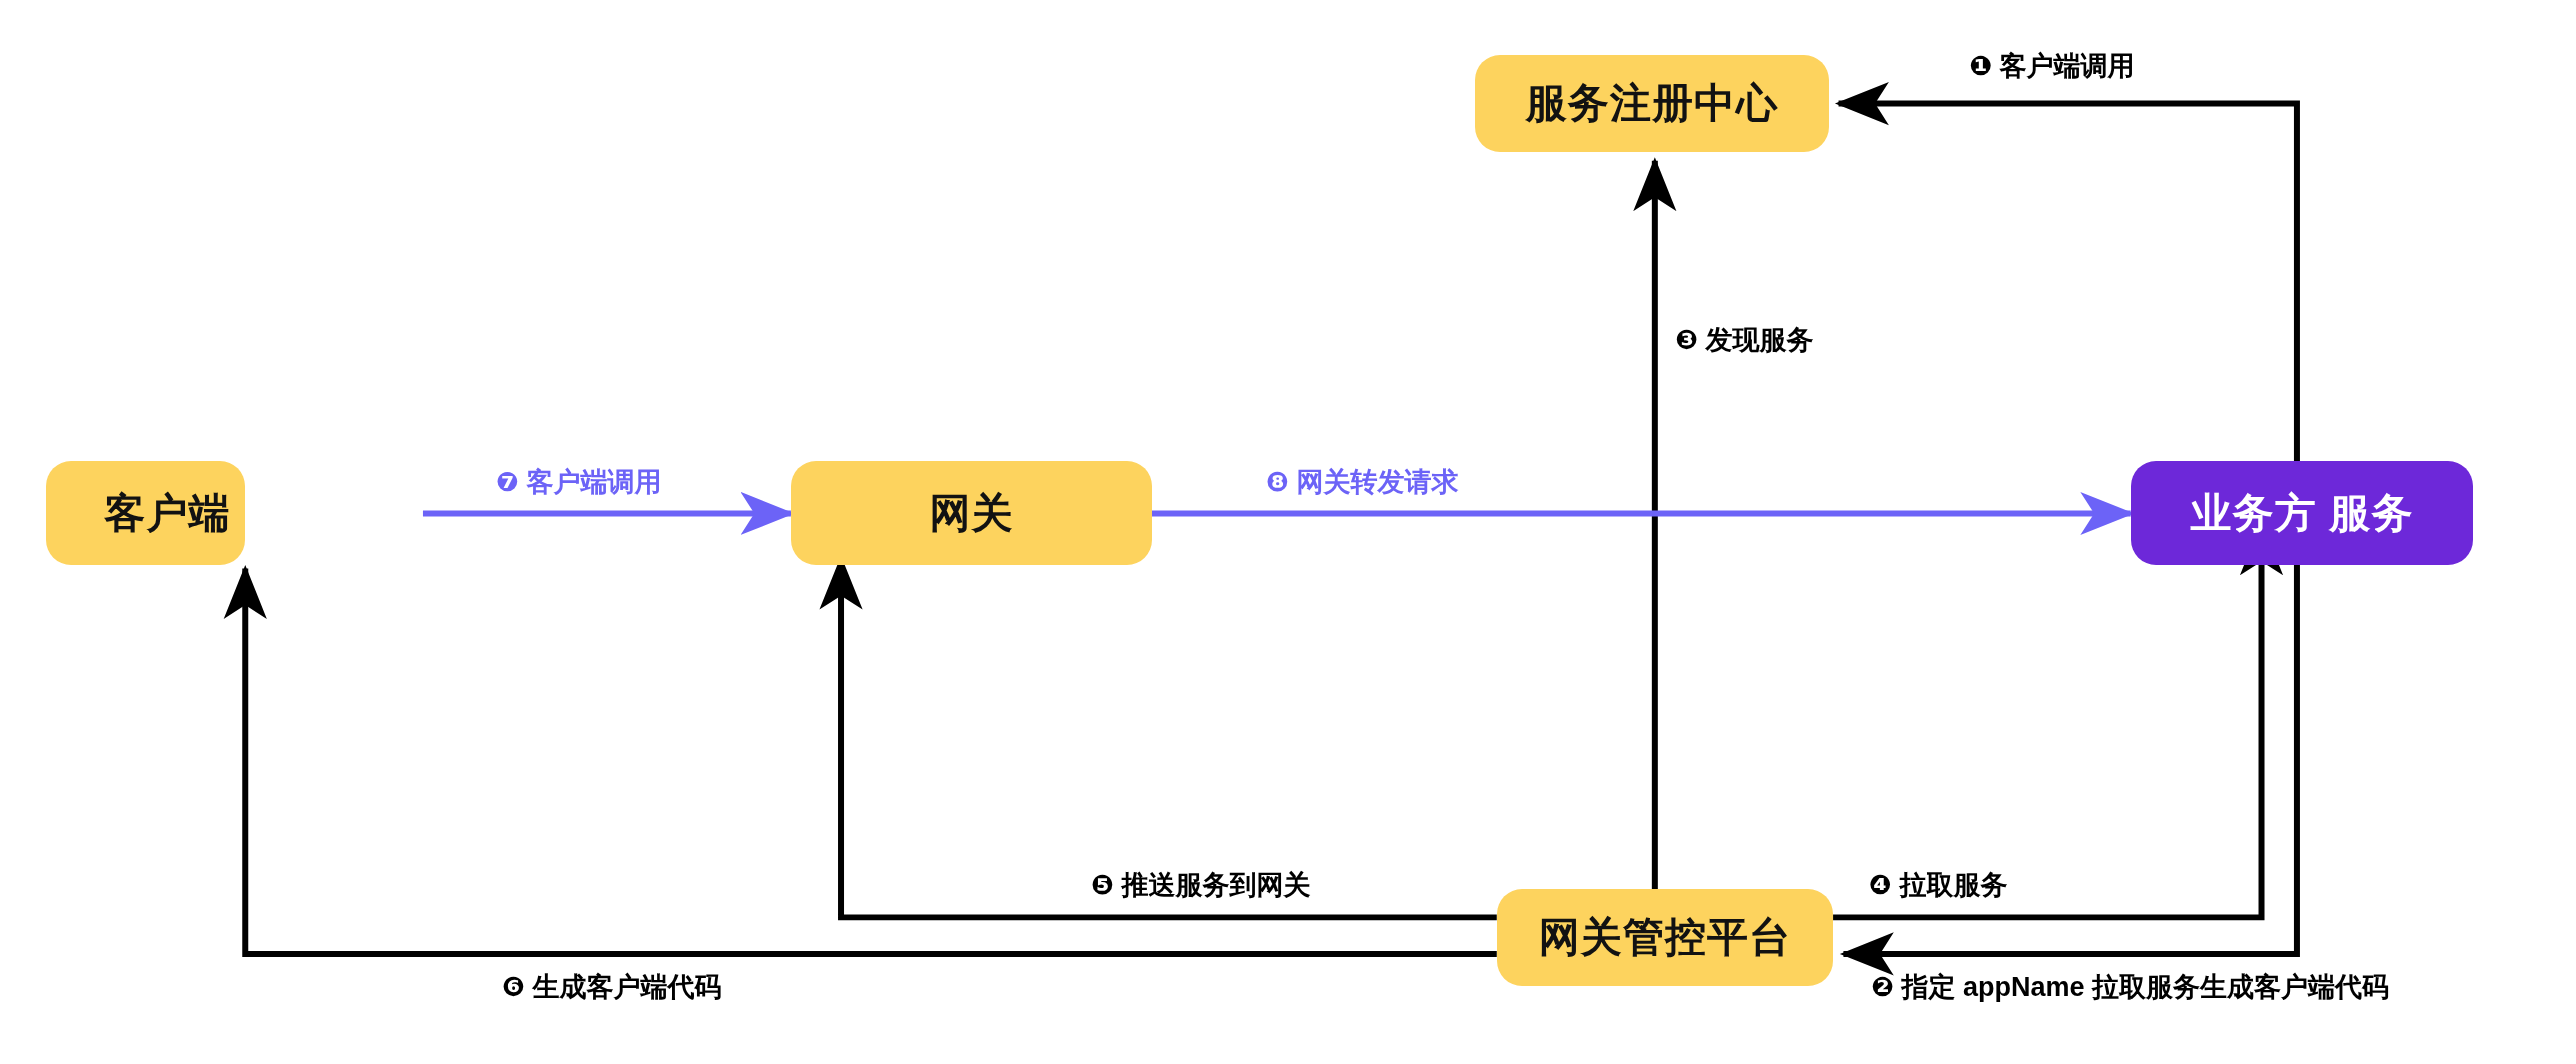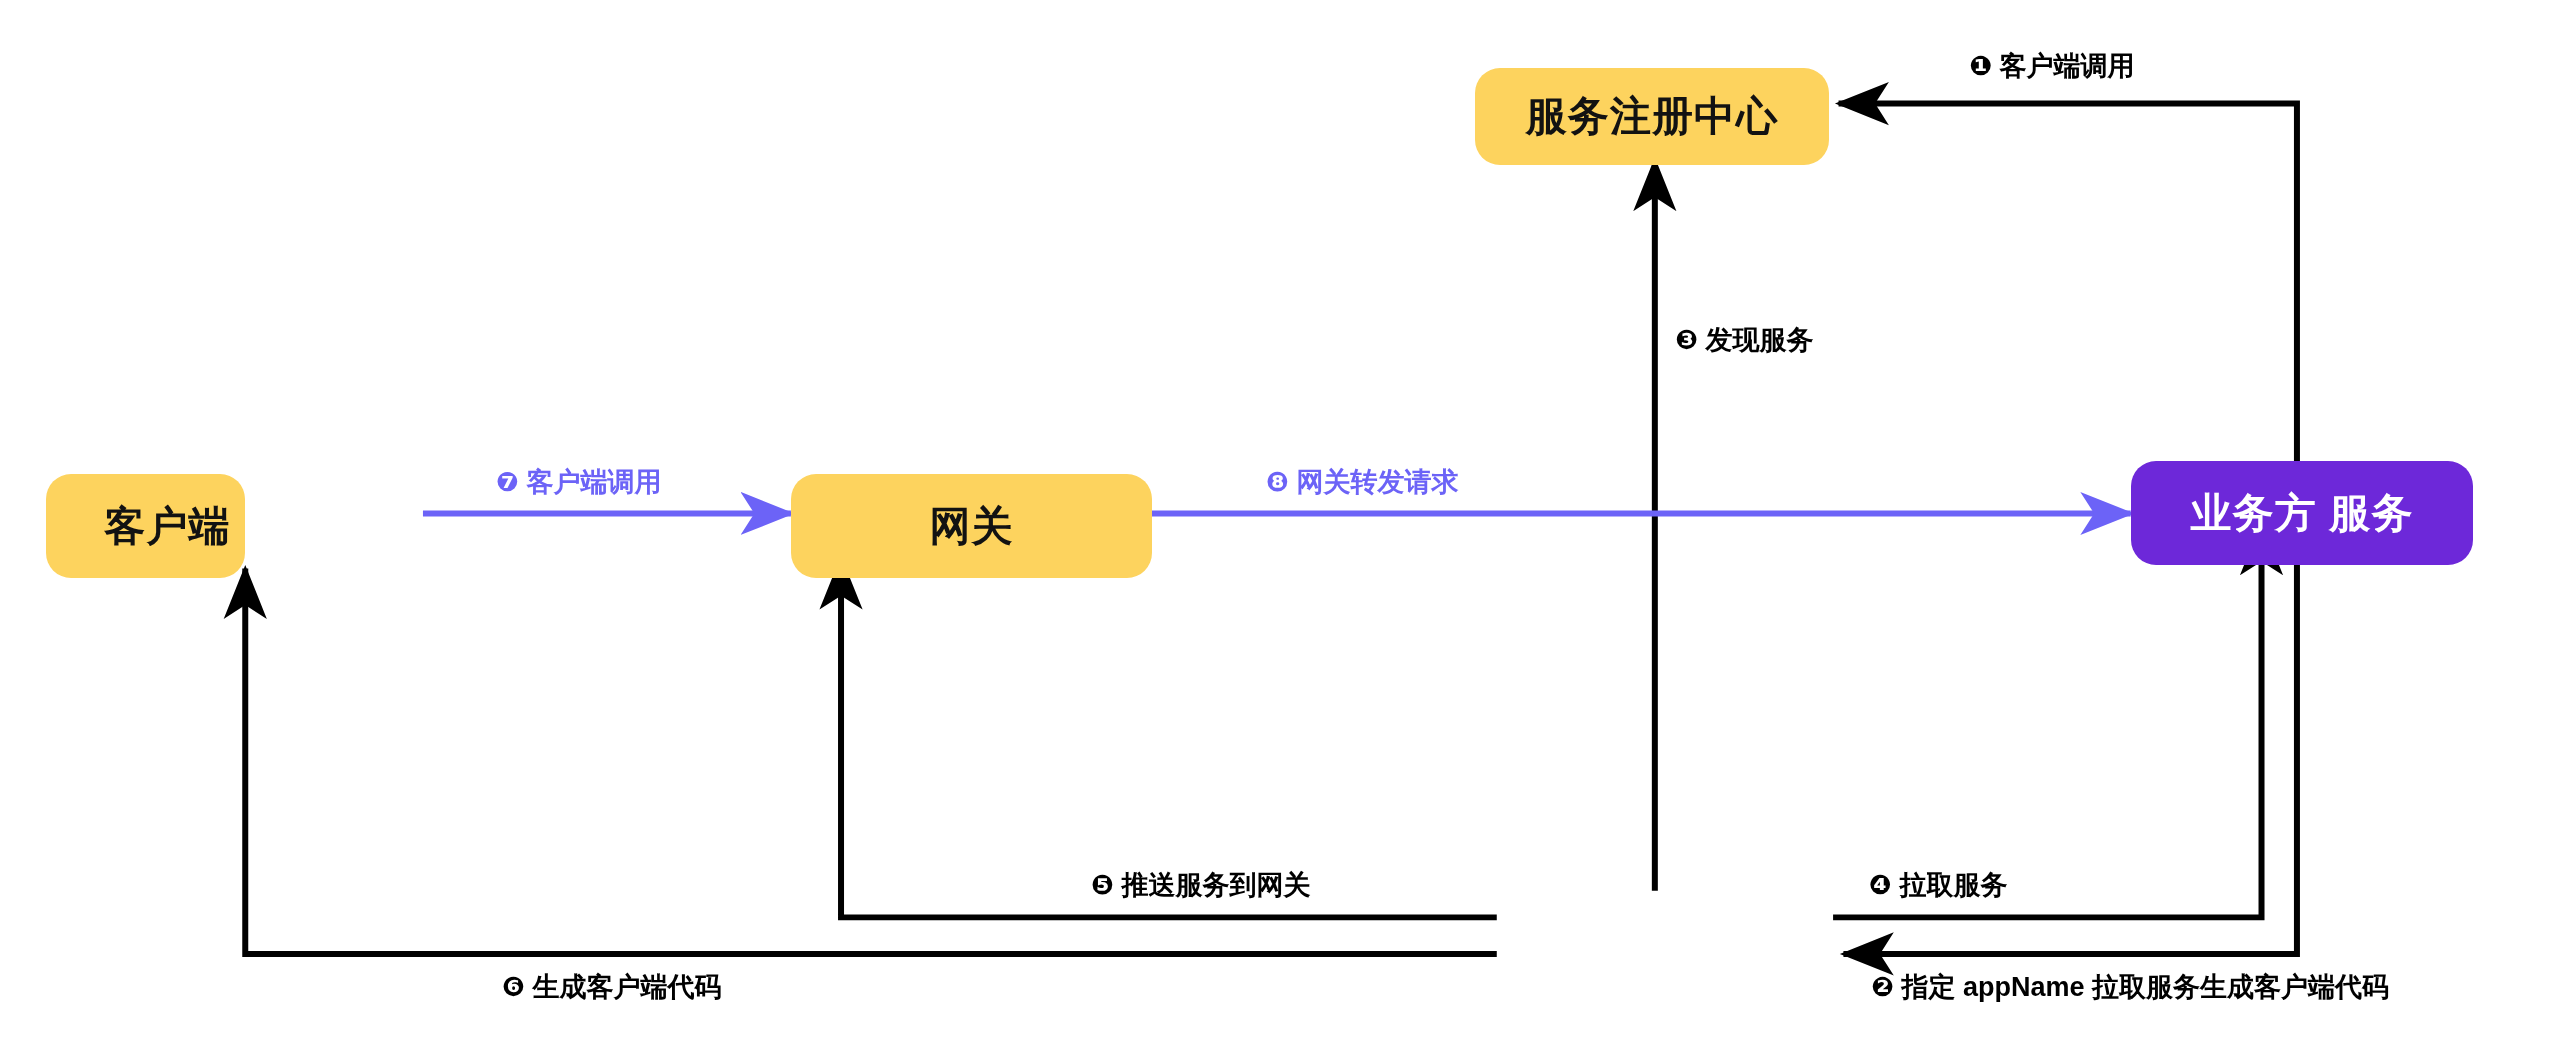--- a/index.html
+++ b/index.html
@@ -35,21 +35,20 @@
   }
   .node-label {
     font-size: 41px;
     font-weight: 700;
     letter-spacing: 1.1px;
     white-space: nowrap;
     line-height: 1;
   }
   .node.yellow {
     background: #FDD35E;
-    margin-top: 13px;
   }
   .node.yellow .node-label {
     color: #121212;
   }
   .node.purple {
     background: #6d28d9;
   }
   .node.purple .node-label {
     color: #ffffff;
   }
@@ -119,20 +118,23 @@
   </div>
 
   <div class="node yellow" style="left:791px; top:461px; width:361px; height:104px;">
     <span class="node-label">网关</span>
   </div>
 
   <div class="node purple" style="left:2131px; top:461px; width:342px; height:104px;">
     <span class="node-label">业务方 服务</span>
   </div>
 
+  <div class="node yellow" style="left:1497px; top:889px; width:336px; height:97px;">
+    <span class="node-label">网关管控平台</span>
+  </div>
 
   <div class="edge-label dark" style="left:1969px; top:53px;">
     <span class="marker">❶</span>
     <span class="lbl-text">客户端调用</span>
   </div>
 
   <div class="edge-label dark" style="left:1871px; top:974px;">
     <span class="marker">❷</span>
     <span class="lbl-text">指定 appName 拉取服务生成客户端代码</span>
   </div>

